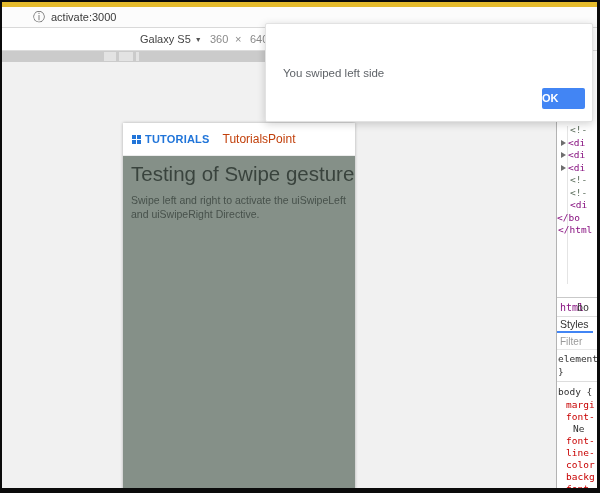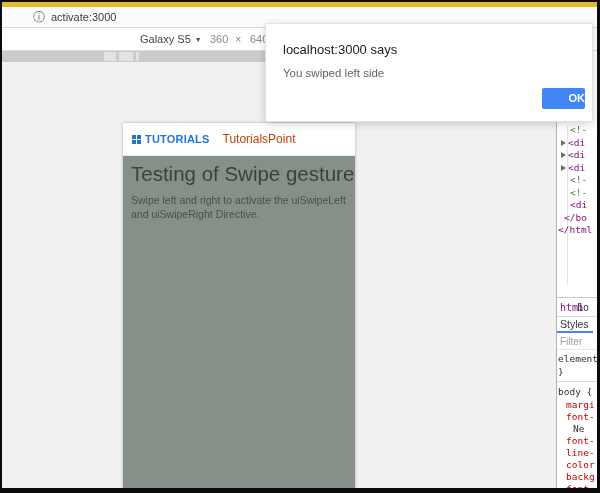--- a/index.html
+++ b/index.html
@@ -35,41 +35,41 @@
   .brand2 { font-size:12px; color:#c2410c; margin-left:13px; white-space:nowrap; }
   .swipe { height:345px; background:#859088; padding:6px 8px; overflow:hidden; cursor:pointer; }
   .h1 { font-size:20.5px; font-weight:400; color:#39433d; white-space:nowrap; }
   .desc { margin-top:7px; font-size:10.5px; line-height:14px; color:#47514b; width:216px; }
 
   
   .devtools { position:absolute; left:554px; top:44px; width:41px; height:437px; background:#fff; border-left:1px solid #b3b3b3; overflow:hidden; font-family:"DejaVu Sans Mono", monospace; }
   .tree { position:absolute; left:0; top:73px; width:41px; }
   .trow { height:12.5px; line-height:12.5px; font-size:9.5px; white-space:nowrap; cursor:pointer; position:relative; }
   .guide { position:absolute; left:10px; top:2px; width:1px; height:158px; background:#e4e4e4; }
-  .ind-a { padding-left:13px; } .ind-b { padding-left:4px; } .ind-c { padding-left:7px; } .ind-d { padding-left:1px; }
+  .ind-a { padding-left:13px; } .ind-b { padding-left:4px; } .ind-c { } .ind-d { padding-left:1px; }
   .tri { display:inline-block; width:0; height:0; border-left:5px solid #6e6e6e; border-top:3.5px solid transparent; border-bottom:3.5px solid transparent; margin-right:2px; }
   .c-tag { color:#881280; } .c-comment { color:#5c6e5c; }
 
   .crumbs { position:absolute; left:0; top:246px; width:41px; height:20px; border-top:1px solid #c9c9c9; border-bottom:1px solid #ddd; background:#fff; font-size:10px; line-height:19px; }
   .crumb-html { position:absolute; left:3px; color:#881280; cursor:pointer; }
   .crumb-body { position:absolute; left:20px; color:#333; cursor:pointer; }
   .tabsrow { position:absolute; left:0; top:266px; width:41px; height:16px; font-family:"Liberation Sans",sans-serif; }
   .tab-styles { position:absolute; left:3px; top:1px; font-size:10.5px; color:#333; cursor:pointer; }
   .tab-underline { position:absolute; left:0px; top:14px; width:36px; height:2px; background:#4285f4; }
   .filterrow { position:absolute; left:0; top:282px; width:41px; height:17px; border-bottom:1px solid #e8e8e8; font-family:"Liberation Sans",sans-serif; }
   .filter-txt { position:absolute; left:3px; top:3px; font-size:10px; color:#9a9a9a; }
   .cssline { position:absolute; font-size:9.5px; line-height:12px; color:#303030; white-space:nowrap; }
   .prop { color:#c80000; }
   .sec-div { position:absolute; left:0; top:330px; width:41px; height:1px; background:#ddd; }
 
   
   .dialog { position:absolute; left:263px; top:16px; width:328px; height:99px; background:#fff; border:1px solid #e2e2e2; border-radius:2px; box-shadow:0 2px 8px rgba(0,0,0,.18); z-index:10; }
   .dlg-title { position:absolute; left:17px; top:18px; font-size:13px; color:#202124; }
   .dlg-msg { position:absolute; left:17px; top:43px; font-size:11.5px; color:#5f6368; }
-  .dlg-ok { position:absolute; right:7px; bottom:12px; width:43px; height:21px; background:#4285f4; border:none; border-radius:2px; color:#fff; font-size:11px; font-weight:bold; font-family:"Liberation Sans",sans-serif; cursor:pointer; text-align:right; line-height:21px; }
+  .dlg-ok { position:absolute; right:7px; bottom:12px; width:43px; height:21px; background:#4285f4; border:none; border-radius:2px; color:#fff; font-size:11px; font-weight:bold; font-family:"Liberation Sans",sans-serif; cursor:pointer; text-align:left; line-height:21px; }
 </style>
 </head>
 <body>
 
 <div class="frame">
   <div class="stripe"></div>
   <div class="chrome">
 
     <div class="addressbar">
       <span class="info-i">ⓘ</span>
@@ -147,19 +147,18 @@
       <div class="cssline" style="left:16px; top:372px;">Ne</div>
       <div class="cssline prop" style="left:9px; top:384px;">font-</div>
       <div class="cssline prop" style="left:9px; top:396px;">line-</div>
       <div class="cssline prop" style="left:9px; top:408px;">color</div>
       <div class="cssline prop" style="left:9px; top:420px;">backg</div>
       <div class="cssline prop" style="left:9px; top:432px;">font-</div>
 
     </div>
 
     <div class="dialog">
-      <div class="dlg-title">localhost:3000 says</div>
       <div class="dlg-msg">You swiped left side</div>
       <div class="dlg-ok">OK</div>
     </div>
 
   </div>
 </div>
 
 </body></html>

